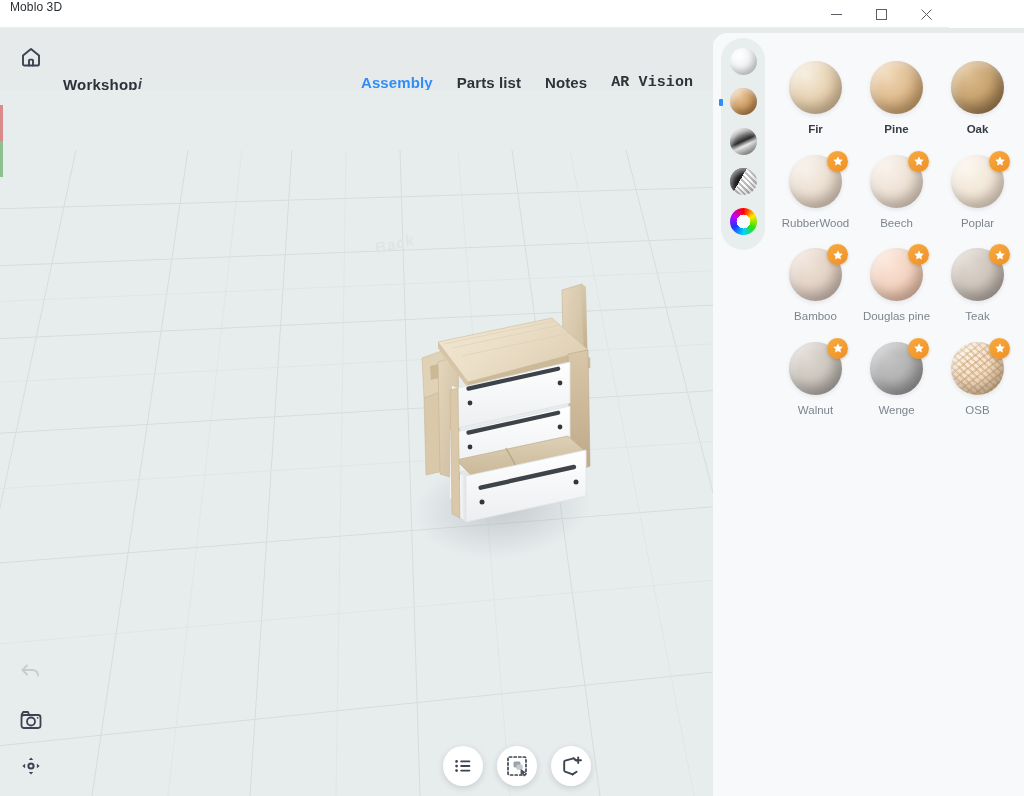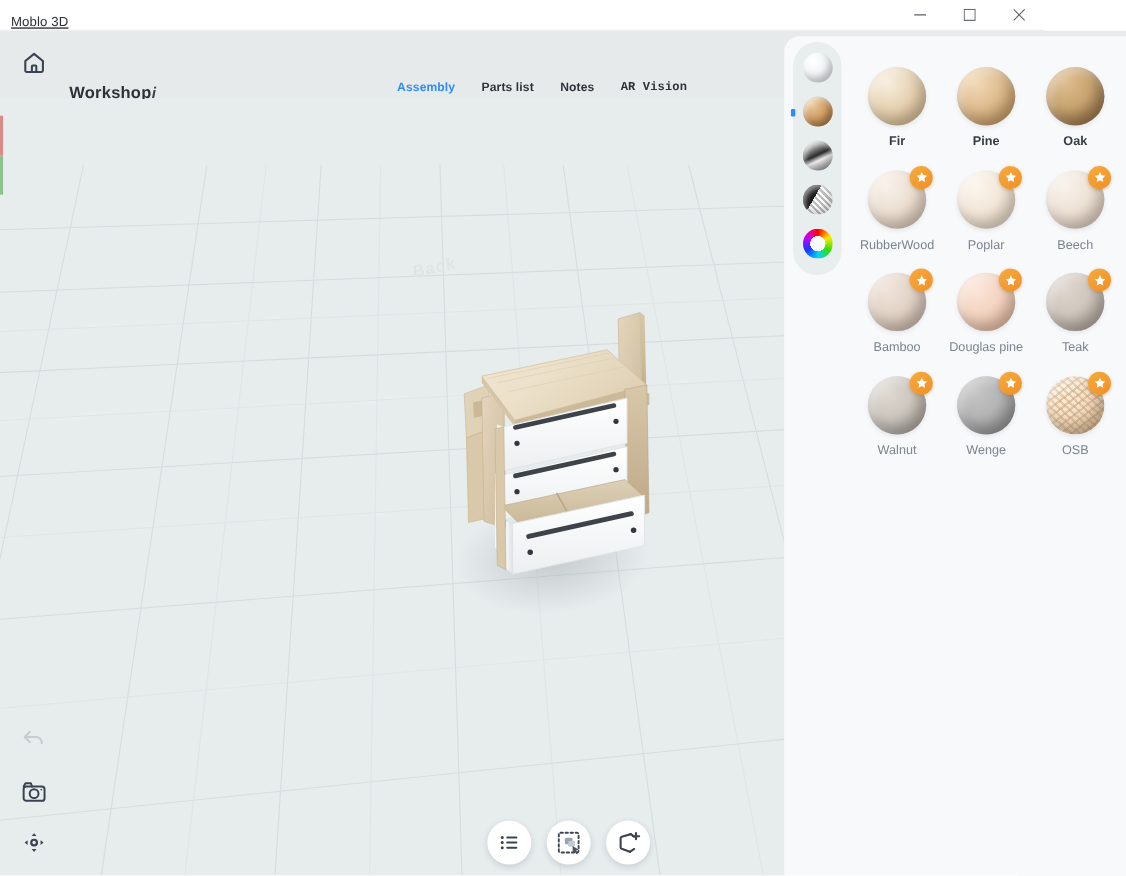--- a/index.html
+++ b/index.html
@@ -8,23 +8,22 @@
     font-family: "Liberation Sans", sans-serif;
     background: #ffffff;
     overflow: hidden;
   }
   #app { position: relative; width: 1024px; height: 796px; }
 
   
   .titlebar {
     position: absolute; top: 0; left: 0; width: 949px; height: 28px;
     background: #ffffff;
-    display: flex; align-items: flex-end;
+    display: flex; align-items: flex-start;
     border-bottom: 1px solid #eceeef;
-    text-decoration: underline;
   }
   .titlebar-title {
     font-size: 12px; color: #2b2f33; margin-left: 10px; letter-spacing: .1px;
   }
   .winctrls { margin-left: auto; display: flex; height: 28px; }
   .winbtn {
     width: 45px; height: 28px; display: flex; align-items: center; justify-content: center;
     color: #5a5f65;
   }
 
@@ -46,21 +45,21 @@
     position: absolute; left: 138px; top: 48px;
     font-size: 14px; font-weight: 700; font-style: italic; color: #3c4350;
   }
 
   
   .tabs {
     position: absolute; left: 361px; top: 46px;
     display: flex; gap: 0px; align-items: flex-end;
   }
   .tab {
-    font-size: 11px; font-weight: 700; color: #2f343b;
+    font-size: 15px; font-weight: 700; color: #2f343b;
     padding: 0 0 10px 0; margin-right: 24px; letter-spacing: .1px;
     position: relative; white-space: nowrap;
   }
   .tab:last-child { margin-right: 0; font-family: Liberation Mono, monospace; }
   .tab.active { color: #2f8dfa; }
   .tabs-underline {
     position: absolute; left: 361px; top: 74px; width: 300px; height: 2px;
     background: #dfe3e4;
   }
   .tabs-underline-active {
@@ -491,40 +490,40 @@
             <svg width="12" height="12" viewBox="0 0 24 24" fill="currentColor">
               <path d="M12 2.6 L14.9 8.8 L21.5 9.7 L16.7 14.4 L17.9 21 L12 17.8 L6.1 21 L7.3 14.4 L2.5 9.7 L9.1 8.8 Z"></path>
             </svg>
           </div>
         </div>
         <div class="mat-name">RubberWood</div>
       </div>
 
       <div class="mat-cell">
         <div class="mat-sphere-wrap">
+          <div class="mat-sphere" style="background:radial-gradient(circle at 33% 27%, #f8f1ea 3%, #eee2d6 42%, #cfbcab 100%)"></div>
+          <div class="star-badge">
+            <svg width="12" height="12" viewBox="0 0 24 24" fill="currentColor">
+              <path d="M12 2.6 L14.9 8.8 L21.5 9.7 L16.7 14.4 L17.9 21 L12 17.8 L6.1 21 L7.3 14.4 L2.5 9.7 L9.1 8.8 Z"></path>
+            </svg>
+          </div>
+        </div>
+        <div class="mat-name">Beech</div>
+      </div>
+
+      <div class="mat-cell">
+        <div class="mat-sphere-wrap">
           <div class="mat-sphere" style="background:radial-gradient(circle at 33% 27%, #fbf5eb 3%, #f2e7d9 42%, #d8c7b2 100%)"></div>
           <div class="star-badge">
             <svg width="12" height="12" viewBox="0 0 24 24" fill="currentColor">
               <path d="M12 2.6 L14.9 8.8 L21.5 9.7 L16.7 14.4 L17.9 21 L12 17.8 L6.1 21 L7.3 14.4 L2.5 9.7 L9.1 8.8 Z"></path>
             </svg>
           </div>
         </div>
         <div class="mat-name">Poplar</div>
-      </div>
-
-      <div class="mat-cell">
-        <div class="mat-sphere-wrap">
-          <div class="mat-sphere" style="background:radial-gradient(circle at 33% 27%, #f8f1ea 3%, #eee2d6 42%, #cfbcab 100%)"></div>
-          <div class="star-badge">
-            <svg width="12" height="12" viewBox="0 0 24 24" fill="currentColor">
-              <path d="M12 2.6 L14.9 8.8 L21.5 9.7 L16.7 14.4 L17.9 21 L12 17.8 L6.1 21 L7.3 14.4 L2.5 9.7 L9.1 8.8 Z"></path>
-            </svg>
-          </div>
-        </div>
-        <div class="mat-name">Beech</div>
       </div>
 
       <div class="mat-cell">
         <div class="mat-sphere-wrap">
           <div class="mat-sphere" style="background:radial-gradient(circle at 33% 27%, #efe3d9 3%, #e3d3c7 42%, #bda99b 100%)"></div>
           <div class="star-badge">
             <svg width="12" height="12" viewBox="0 0 24 24" fill="currentColor">
               <path d="M12 2.6 L14.9 8.8 L21.5 9.7 L16.7 14.4 L17.9 21 L12 17.8 L6.1 21 L7.3 14.4 L2.5 9.7 L9.1 8.8 Z"></path>
             </svg>
           </div>

